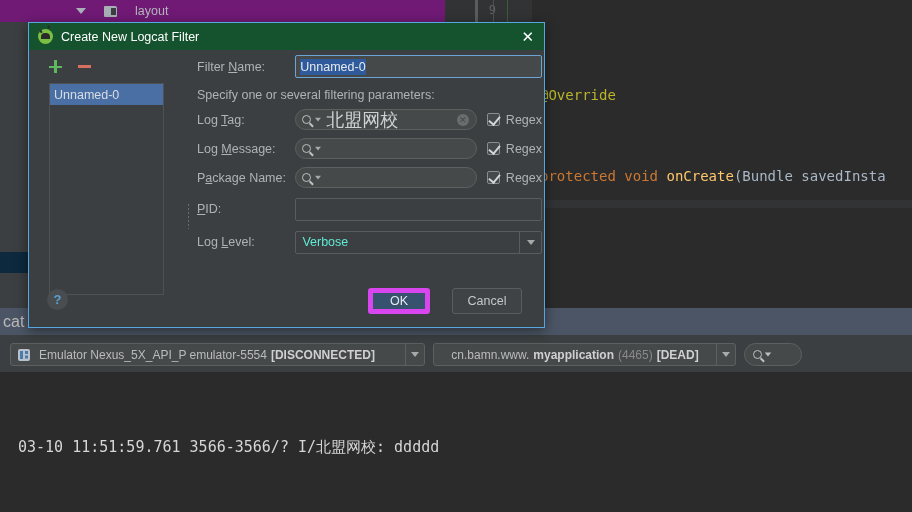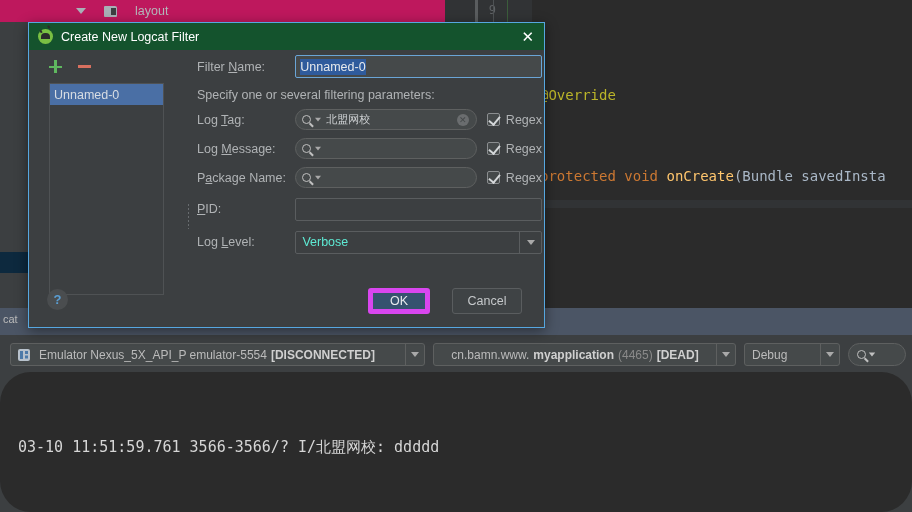--- a/index.html
+++ b/index.html
@@ -10,21 +10,21 @@
     overflow: hidden;
     position: relative;
   }
 
   
   #root { position:absolute; inset:0; }
 
   
   .tree-strip {
     position:absolute; left:0; top:0; width:445px; height:22px;
-    background:#be185d;
+    background:#701a75;
     display:flex; align-items:center; padding-left:76px; gap:18px;
   }
   .tri { width:0;height:0;border-left:5px solid transparent;border-right:5px solid transparent;border-top:6px solid #a9b1b8; }
   .folder-ico { width:13px;height:11px;background:#a8b0b6;border-radius:1px 2px 1px 1px;position:relative; }
   .folder-ico:after{content:"";position:absolute;right:1px;top:2px;width:5px;height:7px;background:#3c3f41;}
   .tree-label { color:#b4b8bb; font-size:12.5px; }
 
   
   .gutter {
     position:absolute; left:445px; top:0; width:87px; height:22px;
@@ -63,21 +63,21 @@
   .left-bg { position:absolute; left:0; top:22px; width:532px; height:286px; background:#3c3f41; }
 
   
   .navy-row { position:absolute; left:0; top:252px; width:30px; height:21px; background:#0d293e; }
 
   
   .tabstrip {
     position:absolute; left:0; top:308px; width:912px; height:27px;
     background:#4b5565;
   }
-  .tabstrip .tab-label { position:absolute; left:3px; top:5px; color:#bbbbbb; font-size:11px; }
+  .tabstrip .tab-label { position:absolute; left:3px; top:5px; color:#bbbbbb; font-size:16px; }
   .tabstrip-shadow { position:absolute; left:0; top:335px; width:912px; height:2px; background:#3c3f41; }
 
   
   .logcat-toolbar {
     position:absolute; left:0; top:337px; width:912px; height:35px;
     background:#3c3f41;
     display:flex; align-items:center; gap:8px; padding-left:10px;
   }
   .combo {
     height:23px; background:#45494a; border:1px solid #5e6060; border-radius:3px;
@@ -103,21 +103,20 @@
   }
   .mag:after{content:"";position:absolute;right:-4px;bottom:-3px;width:5px;height:1.6px;background:#c0c0c0;transform:rotate(45deg);}
 
   
   .logcat-out {
     position:absolute; left:0; top:372px; width:912px; height:140px;
     background:#2b2b2b; padding:10px 0 0 18px;
     font-family:"DejaVu Sans Mono", monospace;
     font-size:15px; line-height:26px; color:#d6d6d6;
     white-space:pre;
-    border-radius:31px;
   }
 
   
   .dialog {
     position:absolute; left:28px; top:22px; width:517px; height:306px;
     background:#3c3f41;
     border:1px solid #56a7e0;
     box-shadow:0 3px 12px rgba(0,0,0,.45);
   }
   .dlg-title {
@@ -169,21 +168,21 @@
   .pidfield {
     width:258px; height:23px; background:#3c3f41;
     border:1px solid #5a5d5f; border-radius:2px;
   }
 
   .searchfield {
     width:190px; height:21px; background:#45494a; border:1px solid #5e6060;
     border-radius:11px; display:flex; align-items:center; padding:0 6px; gap:3px;
     position:relative;
   }
-  .searchfield .val { color:#cfd2d4; font-size:11px; margin-left:1px;}
+  .searchfield .val { color:#cfd2d4; font-size:18px; margin-left:1px;}
   .clear-x {
     position:absolute; right:7px; top:4px; width:12px;height:12px;border-radius:50%;
     background:#6a6d6f; color:#45494a; font-size:9px; line-height:12px; text-align:center;
   }
   .regex { display:flex; align-items:center; gap:6px; margin-left:10px; }
   .cb {
     width:13px;height:13px;background:#45494a;border:1px solid #8b8e90;border-radius:2px;
     position:relative;
   }
   .cb:after{
@@ -269,26 +268,20 @@
         <span>cn.bamn.www.</span>
           <span class="bold">myapplication</span>
           <span class="dim"> (4465) </span>
           <span class="bold">[DEAD]</span>
       </span>
       <span class="arrowbox">
           <span class="carret"></span>
         </span>
     </div>
 
-    <div class="combo" style="width:96px">
-      <span class="txt" style="flex:1">Debug</span>
-      <span class="arrowbox">
-          <span class="carret"></span>
-        </span>
-    </div>
 
     <div class="search-pill" style="width:58px">
       <span class="mag"></span>
       <span class="carret" style="border-top-color:#c0c0c0;transform:scale(.8)"></span>
     </div>
   </div>
 
   <div class="logcat-out">
     <div>03-10 11:51:59.761 3566-3566/? I/北盟网校: ddddd</div>
     

